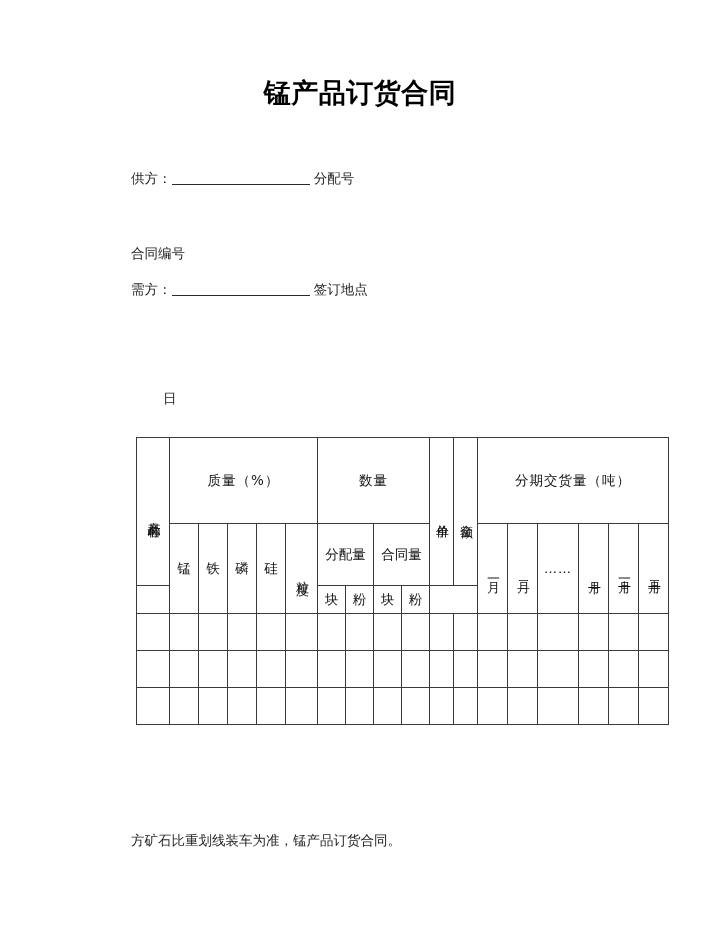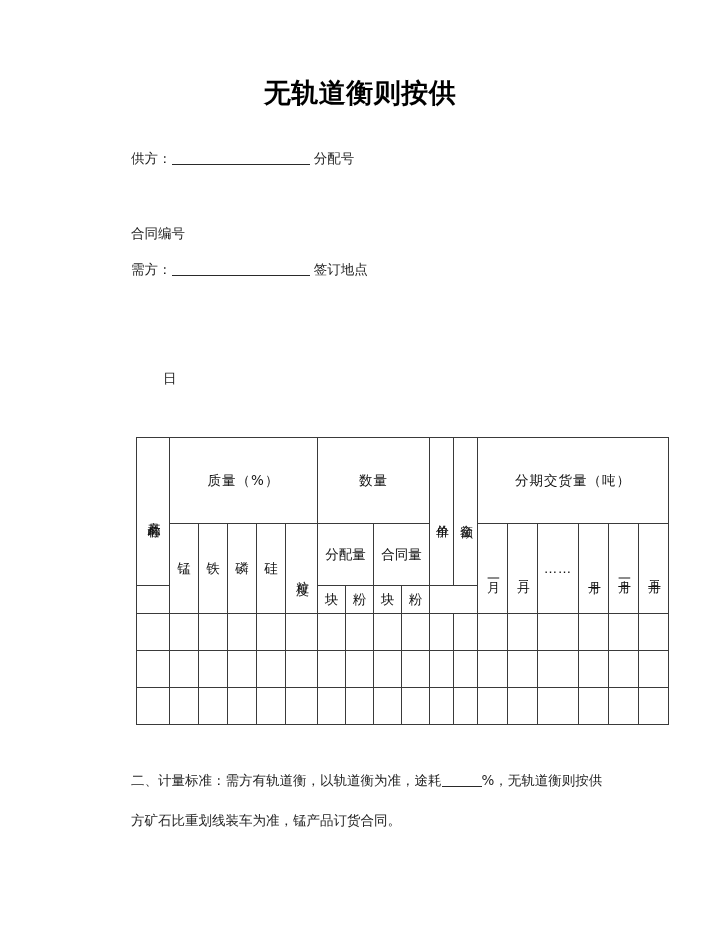--- a/index.html
+++ b/index.html
@@ -34,21 +34,21 @@
   }
 
   
   .line {
     position: absolute;
     font-size: 13.5px;
     line-height: 22px;
     color: #1e1e1e;
     white-space: nowrap;
   }
-  .lbl { display: inline-block; }
+  .lbl { display: inline-block; margin-top: 20px; }
   .blank {
     display: inline-block;
     border-bottom: 1.3px solid #2a2a2a;
     height: 14px;
     vertical-align: -2px;
   }
   .blank-w-long { width: 138px; }
   .blank-w-med  { width: 56px; }
   .blank-w-sm   { width: 40px; }
   .blank-w-xs   { width: 34px; }
@@ -106,21 +106,21 @@
   .r-group { height: 86px; }
   .r-sub   { height: 62px; }
   .r-kf    { height: 28px; }
   .r-data  { height: 37px; }
 </style>
 </head>
 <body>
 
 <div id="page">
 
-  <div class="doc-title">无轨道衡则按供</div>
+  <div class="doc-title">锰产品订货合同</div>
 
   <div class="line line-gongfang">
     <span class="lbl">供方：</span><span class="blank blank-w-long"></span>
     <span class="lbl">分配号</span>
   </div>
 
   <div class="line line-hetong">
     <span class="lbl">合同编号</span>
   </div>
 
@@ -267,20 +267,17 @@
           <td></td>
           <td></td>
           <td></td>
           <td></td>
           <td></td>
         </tr>
       </tbody>
     </table>
   </div>
 
-  <div class="para line-sec2a">
-    <span class="lbl">二、计量标准：需方有轨道衡，以轨道衡为准，途耗</span><span class="blank blank-w-sm"></span><span class="lbl">%，无轨道衡则按供</span>
-  </div>
   <div class="para line-sec2b">
     <span class="lbl">方矿石比重划线装车为准，锰产品订货合同。</span>
   </div>
 
 </div>
 
 </body></html>

